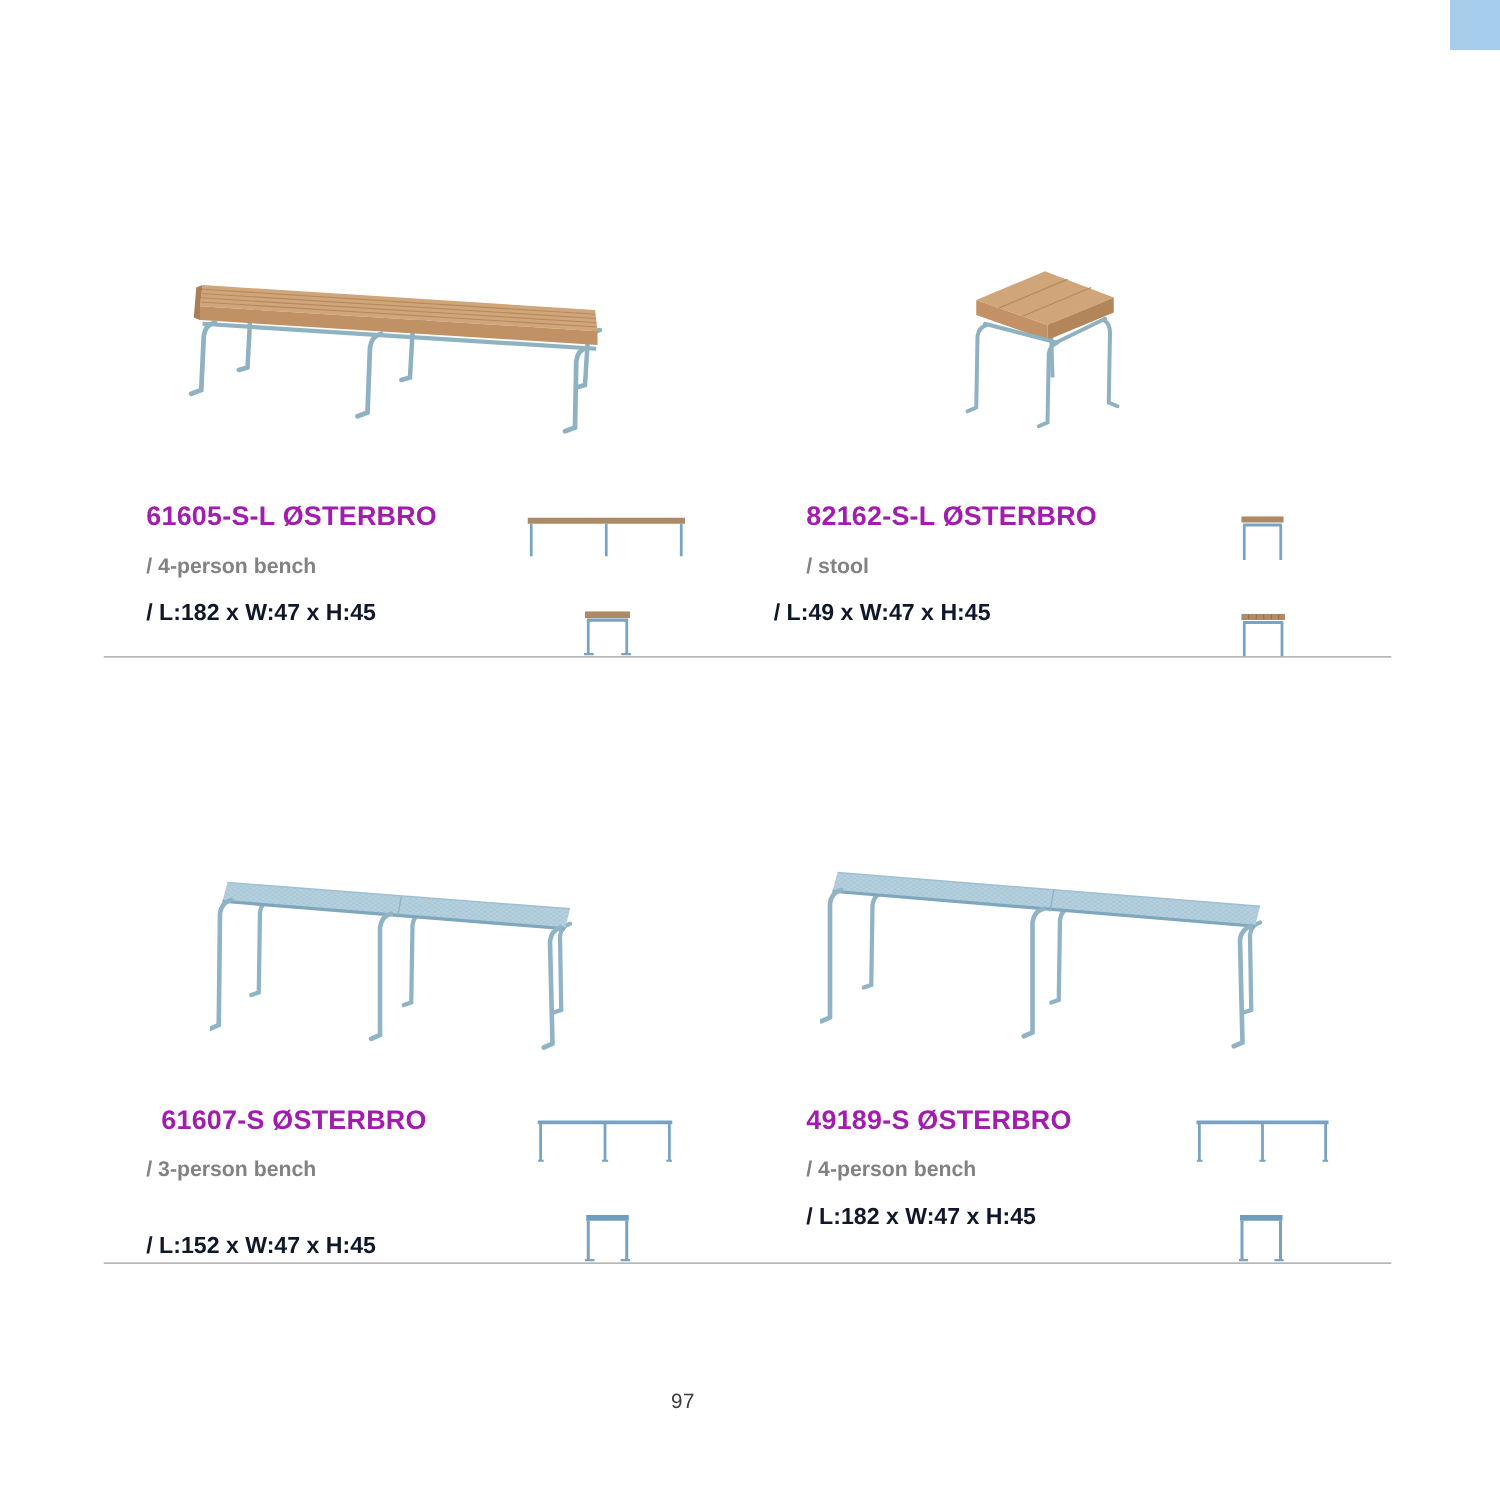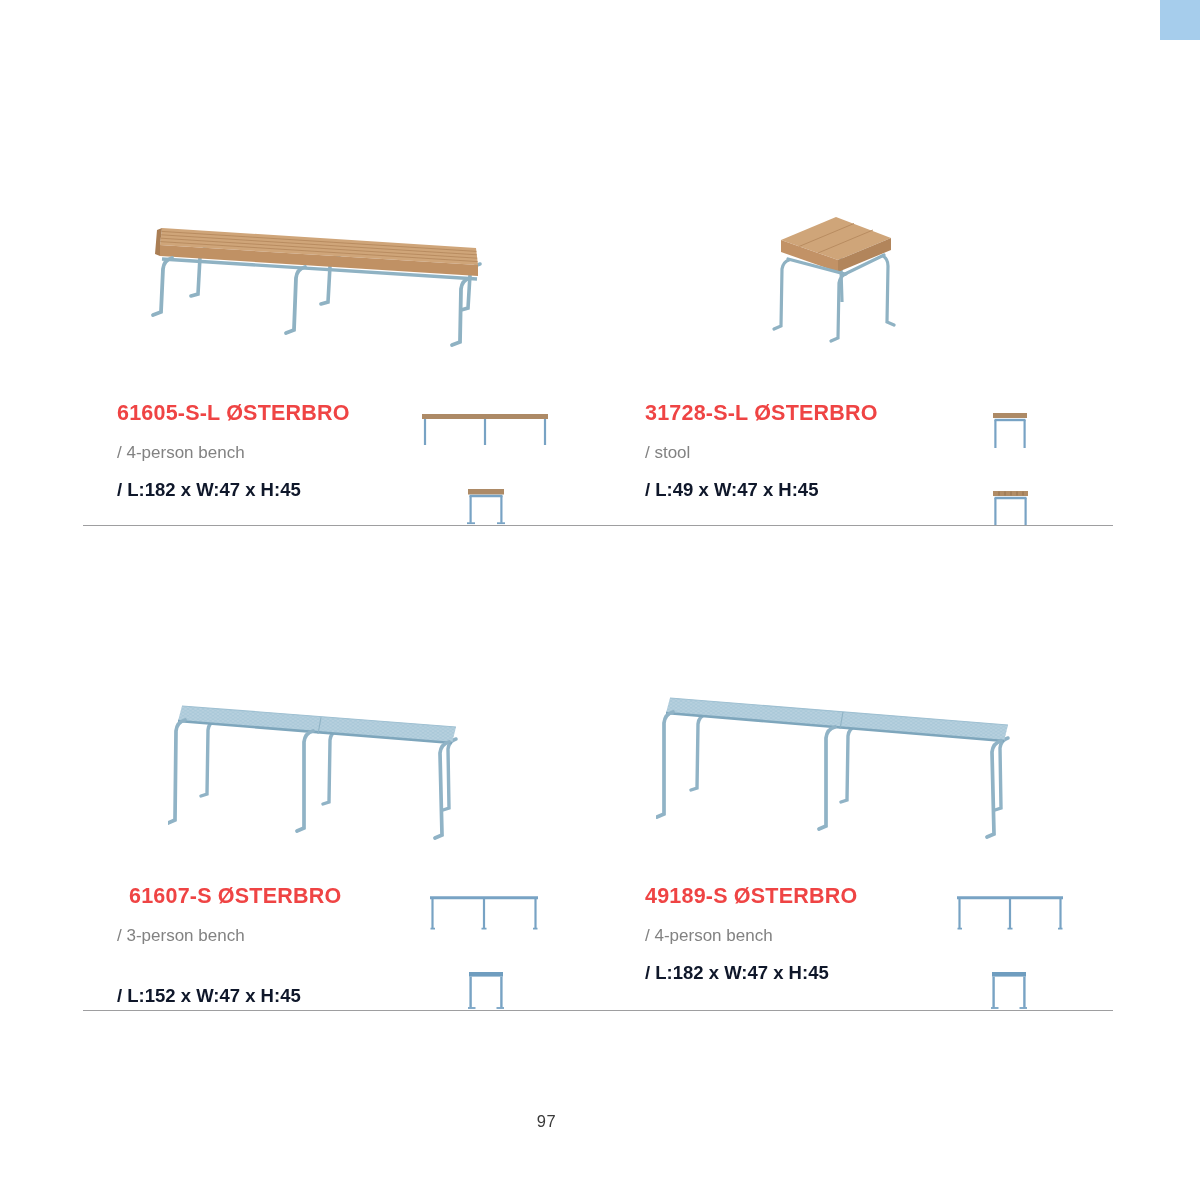--- a/index.html
+++ b/index.html
@@ -4,25 +4,25 @@
 <style>
   html,body{margin:0;padding:0;background:#fff;}
   .page{
     position:relative;width:1200px;height:1200px;background:#ffffff;overflow:hidden;
     font-family:"Liberation Sans","DejaVu Sans",sans-serif;
   }
   .corner-tab{position:absolute;left:1160px;top:0;width:40px;height:40px;background:#a6cdec;}
   .photo{position:absolute;}
   .icon{position:absolute;}
   .title{
-    position:absolute;margin:0;font-size:21.5px;font-weight:700;color:#ef4444;
+    position:absolute;margin:0;font-size:21.5px;font-weight:700;color:#a21caf;
     letter-spacing:0.2px;white-space:nowrap;line-height:1.1;
   }
   .type{
-    position:absolute;margin:0;font-size:17px;font-weight:400;color:#828282;
+    position:absolute;margin:0;font-size:17px;font-weight:700;color:#828282;
     white-space:nowrap;line-height:1.1;
   }
   .dims{
     position:absolute;margin:0;font-size:18.5px;font-weight:600;color:#0f172a;
     white-space:nowrap;line-height:1.1;
   }
   .divider{position:absolute;left:83px;width:1030px;height:1px;background:#9e9ea0;}
   .page-number{
     position:absolute;left:0;top:1112px;width:1093px;text-align:center;
     font-size:16.5px;color:#3a3a3a;letter-spacing:0.5px;
@@ -91,23 +91,23 @@
       </g>
       <polygon points="13,30 70,50 70,62 13,42" fill="#c29266"></polygon>
       <polygon points="70,50 123,28 123,40 70,62" fill="#b2855b"></polygon>
       <g stroke="#8fb2c3" stroke-width="3.2" fill="none" stroke-linecap="round">
         <path d="M20,49 L77,64 L116,45"></path>
         <path d="M21,50 q-6,2 -7,9 L13,116 l-7,3"></path>
         <path d="M78,64 q-6,2 -7,9 L70,128 l-7,3"></path>
         <path d="M115,46 q5,3 5,10 L119,112 l7,3"></path>
       </g>
     </svg>
-    <h2 class="title" style="left:645px;top:402px">31728-S-L ØSTERBRO</h2>
+    <h2 class="title" style="left:645px;top:402px">82162-S-L ØSTERBRO</h2>
     <p class="type" style="left:645px;top:444px">/ stool</p>
-    <p class="dims" style="left:645px;top:480px">/ L:49 x W:47 x H:45</p>
+    <p class="dims" style="left:619px;top:480px">/ L:49 x W:47 x H:45</p>
     <svg class="icon" style="left:993px;top:413px;width:34px;height:36px" viewBox="0 0 34 36">
       <rect x="0" y="0" width="34" height="5" fill="#ad8a66"></rect>
       <g stroke="#78a3c4" fill="none">
         <path d="M1.5,7 H32.5" stroke-width="2.4"></path>
         <path d="M2.4,7 V35" stroke-width="2.2"></path>
         <path d="M31.6,7 V35" stroke-width="2.2"></path>
       </g>
     </svg>
     <svg class="icon" style="left:993px;top:491px;width:35px;height:35px" viewBox="0 0 35 35">
       <rect x="0" y="0" width="35" height="5" fill="#b08c66"></rect>

